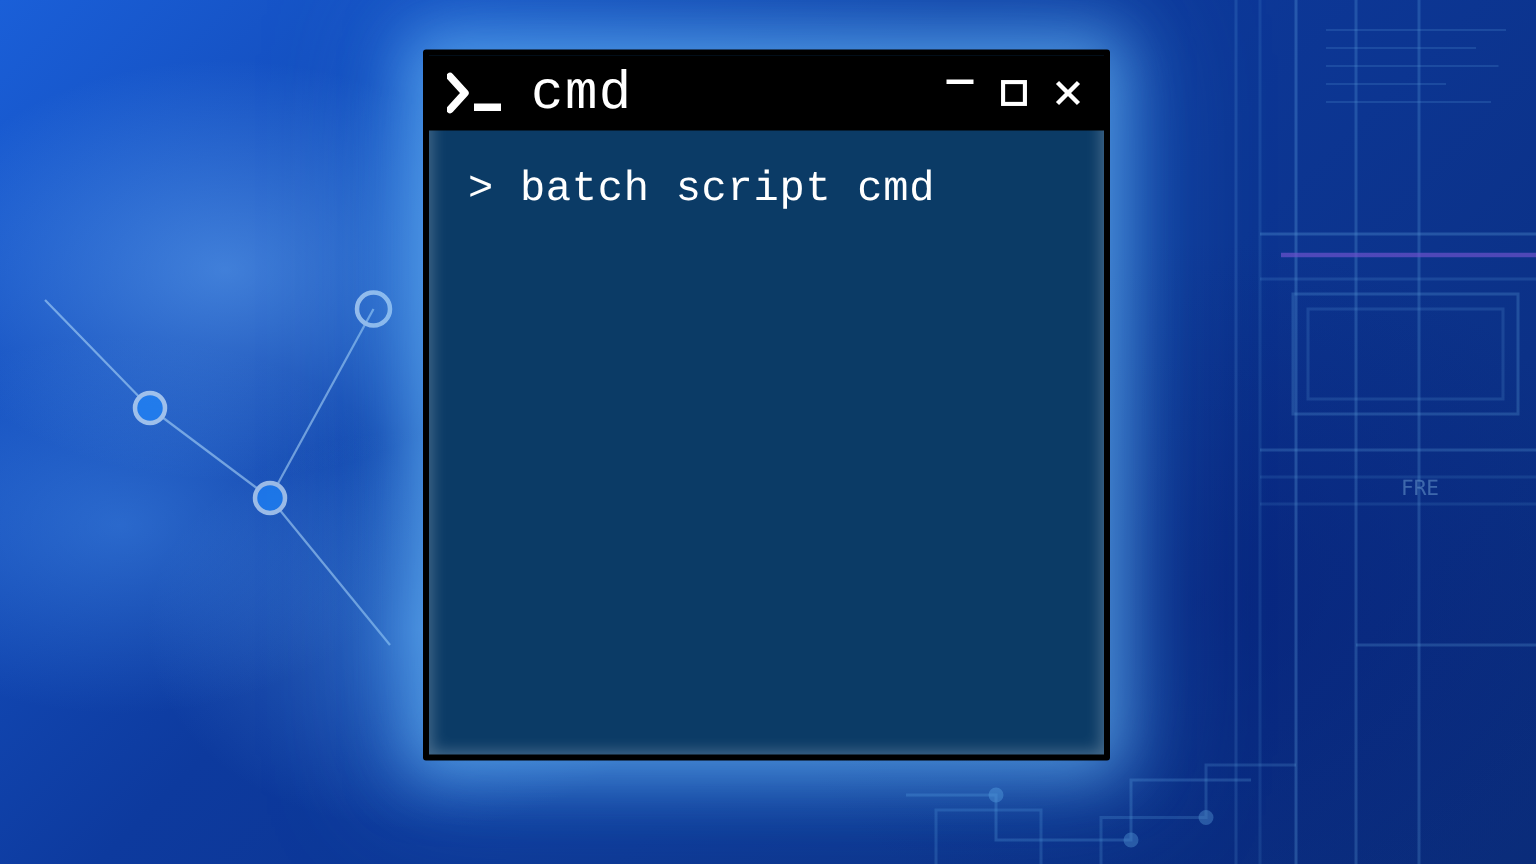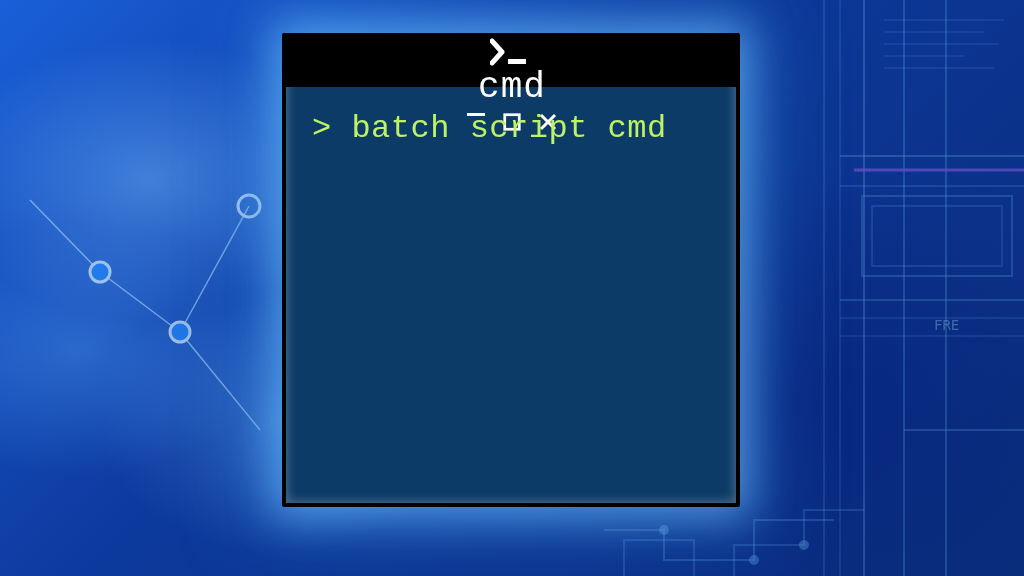--- a/index.html
+++ b/index.html
@@ -65,22 +65,21 @@
         0 0 10px 2px rgba(255,255,255,0.25) inset;
       border-radius: 2px;
     }
     
     .title-bar {
       height: 50px;
       background: #000;
       display: flex;
       align-items: center;
       padding: 0 10px 0 12px;
-      gap: 0;
-      flex-direction: column;
+      gap: 12px;
     }
     
     .title-icon {
       display: flex;
       align-items: center;
       color: #fff;
       font-size: 34px;
       font-weight: bold;
       line-height: 1;
     }
@@ -111,22 +110,22 @@
       cursor: pointer;
       font-weight: 300;
     }
     
     .win-btn.min { font-size: 38px; position: relative; top: -8px; }
     .win-btn.max svg { width: 20px; height: 20px; }
     .win-btn.close { font-size: 30px; font-weight: 400; }
     
     .terminal-body {
       padding: 22px 26px;
-      color: #bef264;
-      font-size: 32px;
+      color: #ffffff;
+      font-size: 28px;
       line-height: 1.28;
       letter-spacing: 0.5px;
       font-weight: 400;
     }
     
     .prompt-line {
       white-space: pre-wrap;
       word-break: break-word;
     }
   </style>

